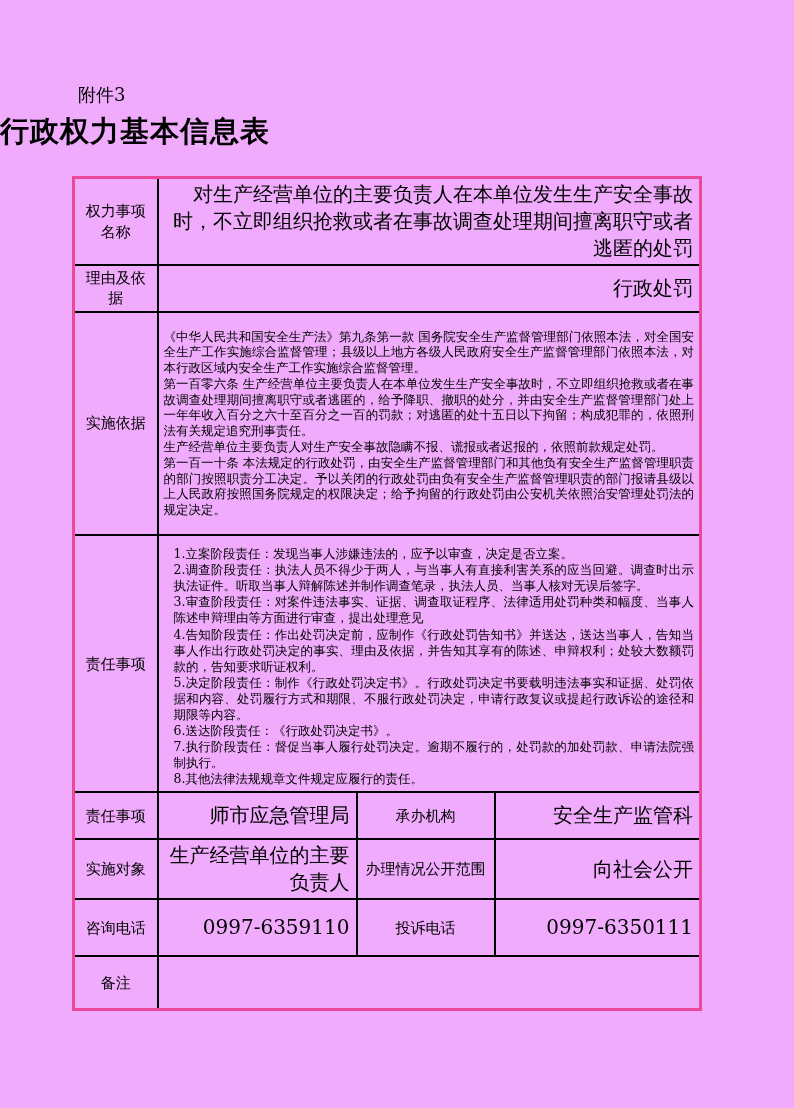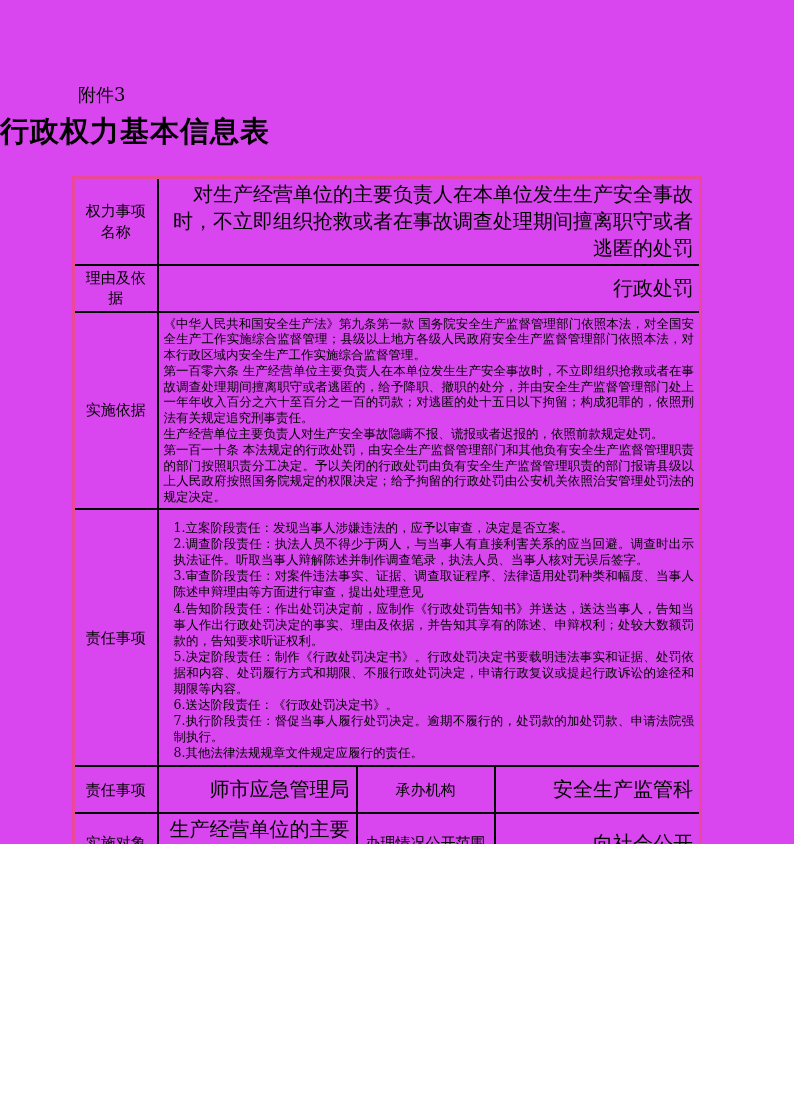--- a/index.html
+++ b/index.html
@@ -1,20 +1,20 @@
 <!DOCTYPE html>
 <html><head>
 <meta charset="utf-8">
 <style>
   html, body { margin: 0; padding: 0; background: #ffffff; }
   .page {
     position: relative;
     width: 794px;
-    height: 844px;
-    background: #d946ef;
+    height: 1108px;
+    background: #f0abfc;
     color: #000000;
     font-family: "DejaVu Serif", "Liberation Serif", serif;
     overflow: hidden;
   }
   .attachment {
     position: absolute;
     left: 78px;
     top: 84px;
     font-size: 18px;
     line-height: 22px;
@@ -54,21 +54,21 @@
     text-align: right;
     font-size: 20px;
     line-height: 1.35;
     padding: 2px 6px;
   }
   .legal {
     vertical-align: middle;
     text-align: justify;
     font-size: 12.5px;
     line-height: 15.8px;
-    padding: 3px 5px;
+    padding: 16px 5px;
   }
   .legal p { margin: 0; }
   .duties {
     vertical-align: top;
     text-align: justify;
     font-size: 12.5px;
     line-height: 16.1px;
     padding: 10px 5px 4px 15px;
   }
   .duties p { margin: 0; }
@@ -143,20 +143,26 @@
 
       <tr class="r6">
         <td class="lbl">实施对象</td>
         <td class="val">生产经营单位的主要负责人</td>
         <td class="lbl">办理情况公开范围</td>
         <td class="val">向社会公开</td>
       </tr>
 
 
 
+      <tr class="r9">
+        <td class="lbl">咨询电话</td>
+        <td class="val">0997-6359110</td>
+        <td class="lbl">投诉电话</td>
+        <td class="val">0997-6350111</td>
+      </tr>
 
       <tr class="r10">
         <td class="lbl">备注</td>
         <td class="val" colspan="3"></td>
       </tr>
     </tbody>
   </table>
 
 </div>
 

